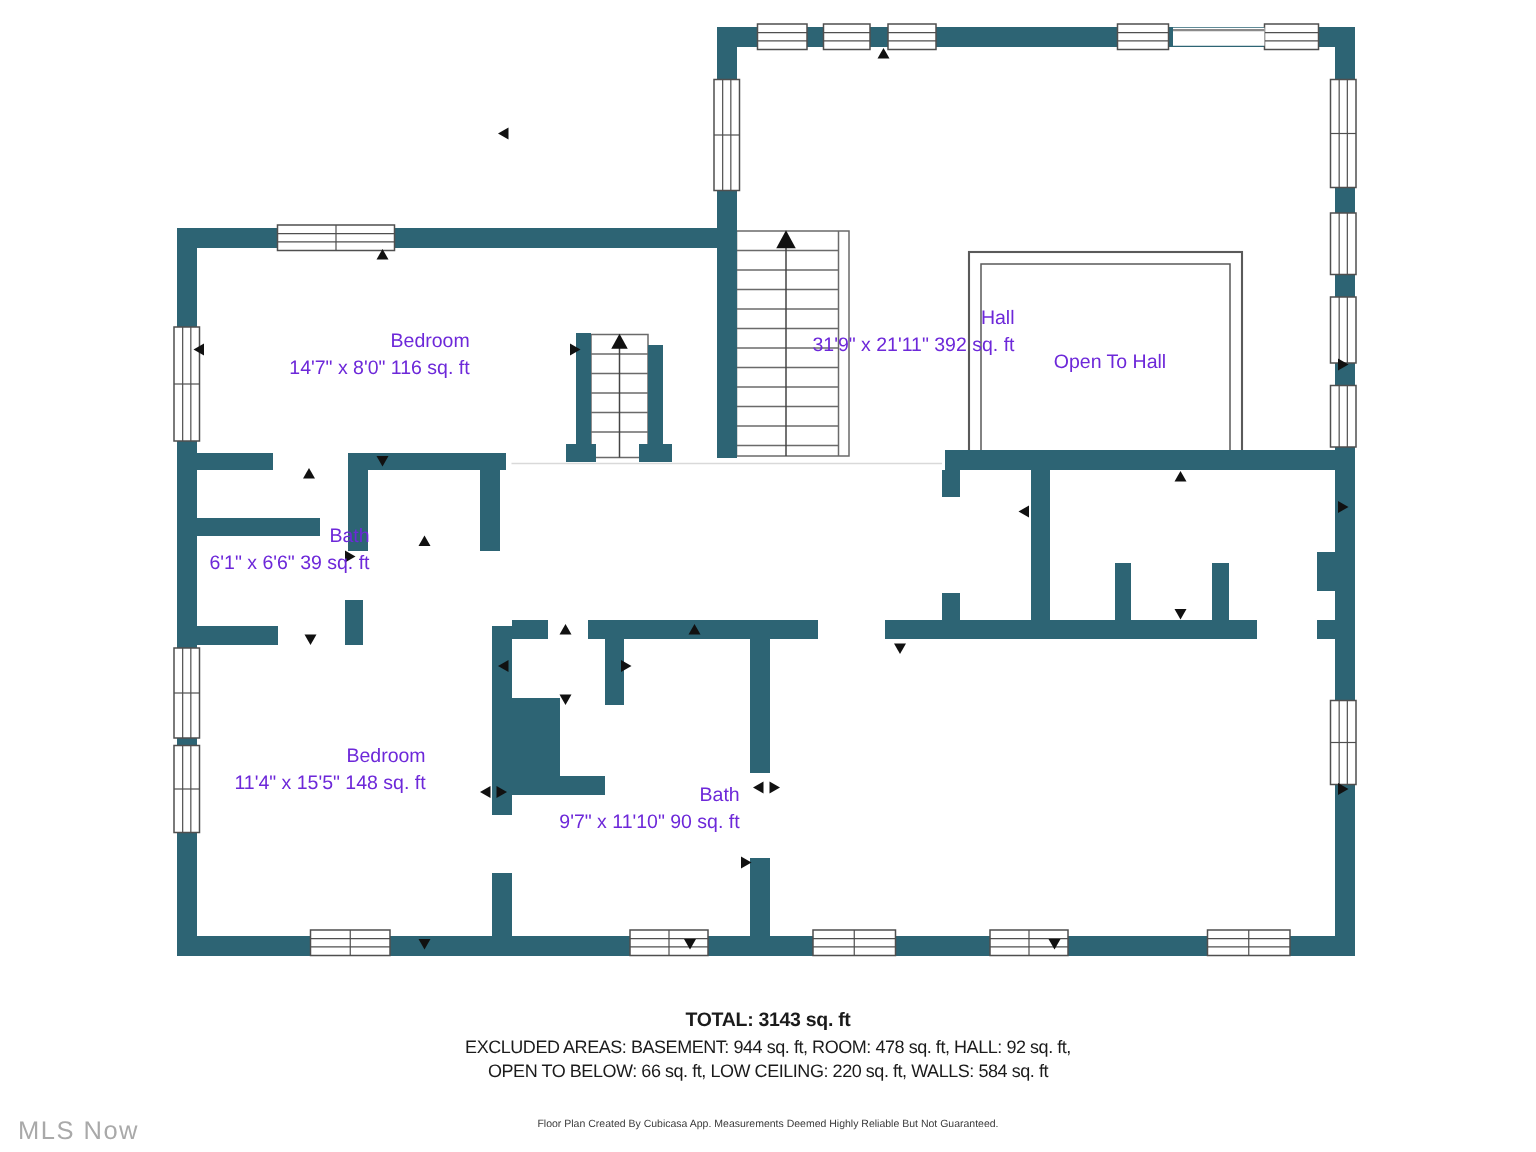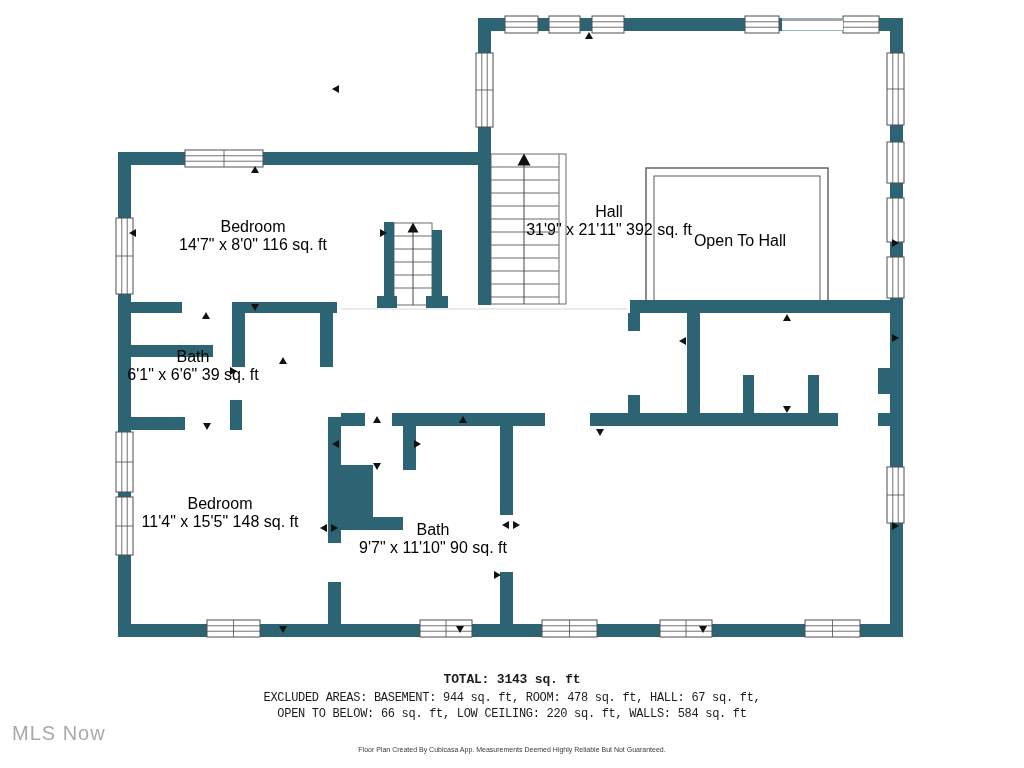--- a/index.html
+++ b/index.html
@@ -1,28 +1,28 @@
 <!DOCTYPE html>
 <html><head>
 <meta charset="utf-8">
 <style>
   html,body{margin:0;padding:0;background:#ffffff;}
   #stage{position:relative;width:1024px;height:768px;background:#fff;overflow:hidden;
          font-family:"Liberation Sans",sans-serif;}
   #plan-svg{position:absolute;left:0;top:0;}
-  .room-label{position:absolute;transform:translate(-50%,-50%);text-align:center;
-              color:#000000;font-size:16px;line-height:18px;white-space:nowrap;}
+  .room-label{position:absolute;transform:translate(-50%,-50%);text-align:right;
+              color:#6d28d9;font-size:13px;line-height:18px;white-space:nowrap;}
   .room-label .nm{}
   .room-label .dm{}
-  .summary{position:absolute;left:0;top:672px;width:1024px;text-align:center;color:#1b1b1b;font-family:Liberation Mono, monospace;}
+  .summary{position:absolute;left:0;top:672px;width:1024px;text-align:center;color:#1b1b1b;}
   .summary .total{font-weight:bold;font-size:13px;letter-spacing:-0.2px;margin-bottom:4px;}
   .summary .line{font-size:12px;line-height:15.5px;letter-spacing:-0.3px;}
   .disclaimer{position:absolute;left:0;top:746px;width:1024px;text-align:center;
               font-size:7px;color:#3a3a3a;}
-  .watermark{position:absolute;left:12px;top:722px;font-size:20px;color:#a9a9a9;
+  .watermark{position:absolute;left:12px;top:744px;font-size:17px;color:#a9a9a9;
              letter-spacing:1px;}
 </style>
 </head>
 <body>
 
 <div id="stage">
 
   <svg id="plan-svg" width="1024" height="768" viewBox="0 0 1024 768">
     <g id="under-layer">
         <line x1="341" y1="309" x2="628" y2="309" stroke="#d9d9d9" stroke-width="1"></line>
@@ -219,19 +219,19 @@
     <div class="nm">Bedroom</div>
     <div class="dm">11'4" x 15'5" 148 sq. ft</div>
   </div>
   <div class="room-label" style="left:433px;top:539px">
     <div class="nm">Bath</div>
     <div class="dm">9'7" x 11'10" 90 sq. ft</div>
   </div>
 
   <div class="summary">
     <div class="total">TOTAL: 3143 sq. ft</div>
-    <div class="line">EXCLUDED AREAS: BASEMENT: 944 sq. ft, ROOM: 478 sq. ft, HALL: 67 sq. ft,</div>
+    <div class="line">EXCLUDED AREAS: BASEMENT: 944 sq. ft, ROOM: 478 sq. ft, HALL: 92 sq. ft,</div>
     <div class="line">OPEN TO BELOW: 66 sq. ft, LOW CEILING: 220 sq. ft, WALLS: 584 sq. ft</div>
   </div>
 
   <div class="disclaimer">Floor Plan Created By Cubicasa App. Measurements Deemed Highly Reliable But Not Guaranteed.</div>
   <div class="watermark">MLS Now</div>
 </div>
 
 </body></html>

